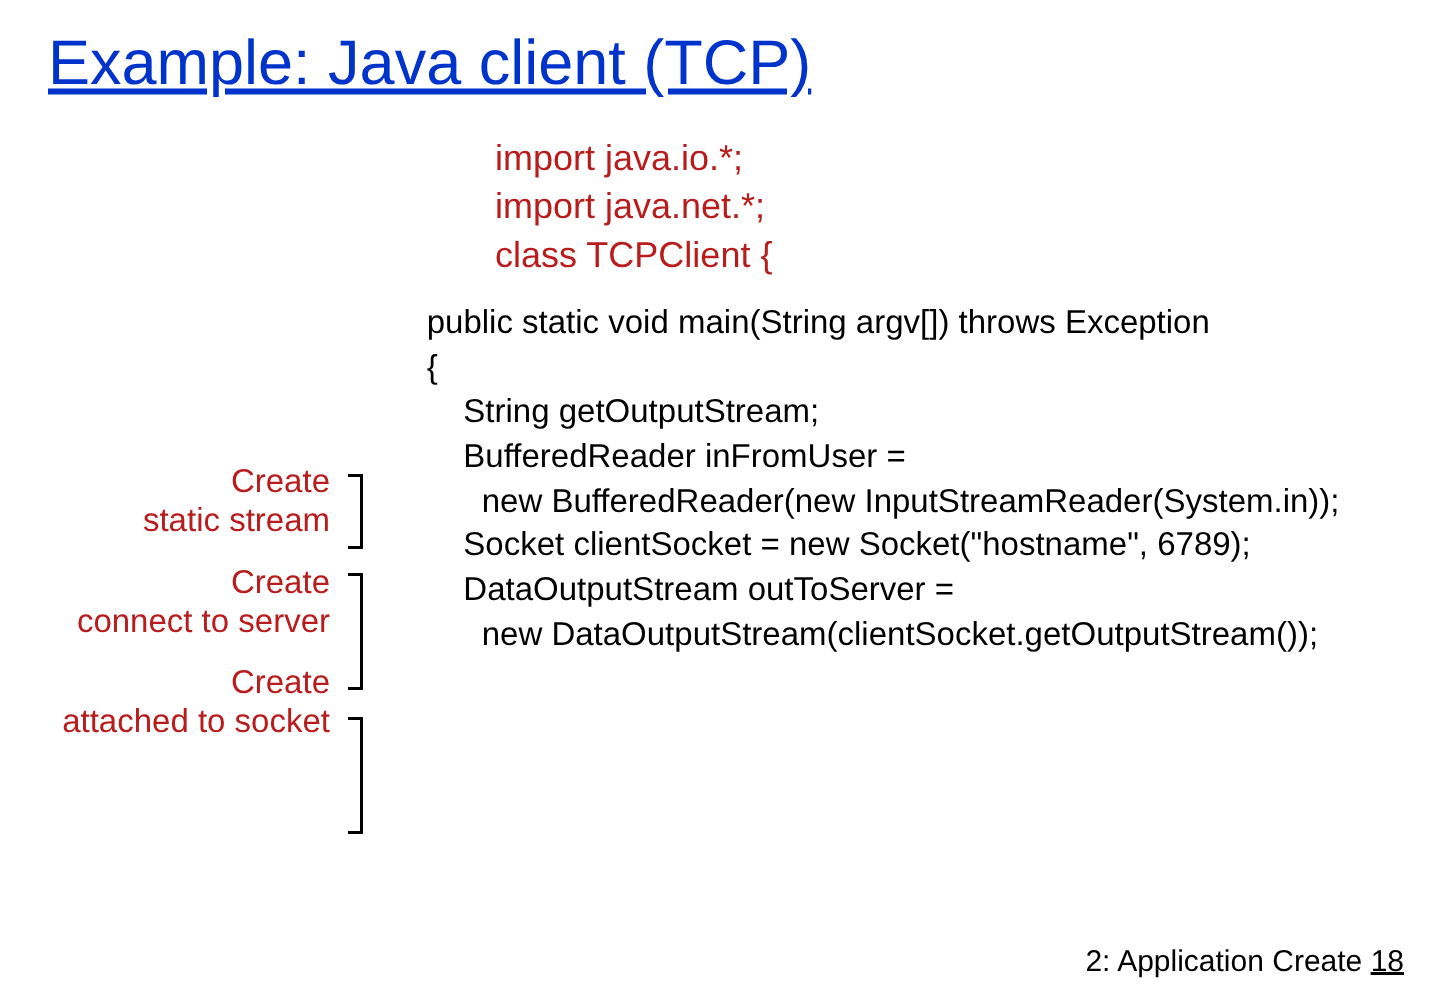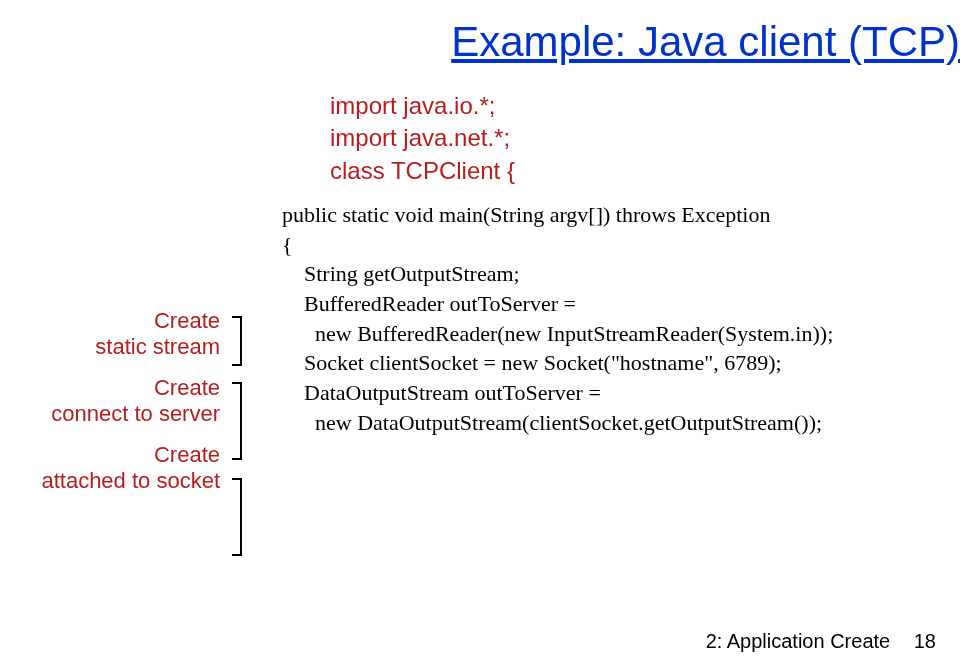--- a/index.html
+++ b/index.html
@@ -15,21 +15,20 @@
       position: relative;
       overflow: hidden;
     }
     .slide-title {
       font-family: "Comic Sans MS", cursive, sans-serif;
       font-size: 42px;
       color: #0033cc;
       text-decoration: underline;
       padding: 18px 0 0 32px;
       font-weight: normal;
-      text-align: right;
     }
     .code-header {
       position: absolute;
       top: 90px;
       left: 330px;
       font-size: 24px;
       line-height: 1.35;
       color: #b91c1c;
     }
     .annotations {
@@ -56,35 +55,34 @@
     .bracket1 { left: 232px; top: 316px; width: 10px; height: 50px; }
     .bracket2 { left: 232px; top: 382px; width: 10px; height: 78px; }
     .bracket3 { left: 232px; top: 478px; width: 10px; height: 78px; }
     .code-body {
       position: absolute;
       top: 200px;
       left: 260px;
       font-size: 22px;
       line-height: 1.35;
       color: #000;
-      font-family: Liberation Serif, serif;
     }
     .code-line {
       white-space: pre;
     }
     .footer {
       position: absolute;
       bottom: 14px;
       right: 24px;
       font-family: "Comic Sans MS", cursive, sans-serif;
       font-size: 20px;
       color: #000;
     }
     .footer .pagenum {
-      margin-left: 18px;
+      text-decoration: underline;
     }
   </style>
 </head>
 <body>
 
 <h1 class="slide-title">Example: Java client (TCP)</h1>
 
 <div class="code-header">
   <div class="code-line">import java.io.*;</div>
   <div class="code-line">import java.net.*;</div>
@@ -108,21 +106,21 @@
 
 <div class="bracket bracket1"></div>
 <div class="bracket bracket2"></div>
 <div class="bracket bracket3"></div>
 
 <div class="code-body">
   <div class="code-line">    public static void main(String argv[]) throws Exception</div>
   <div class="code-line">    {</div>
   <div class="code-line">        String getOutputStream;</div>
   <div class="code-line"></div>
-  <div class="code-line">        BufferedReader outToServer =</div>
+  <div class="code-line">        BufferedReader inFromUser =</div>
   <div class="code-line">          new BufferedReader(new InputStreamReader(System.in));</div>
   <div class="code-line"></div>
   <div class="code-line">        Socket clientSocket = new Socket("hostname", 6789);</div>
   <div class="code-line"></div>
   <div class="code-line">        DataOutputStream outToServer =</div>
   <div class="code-line">          new DataOutputStream(clientSocket.getOutputStream());</div>
 </div>
 
 <div class="footer">
   <span>2: Application Create</span>

